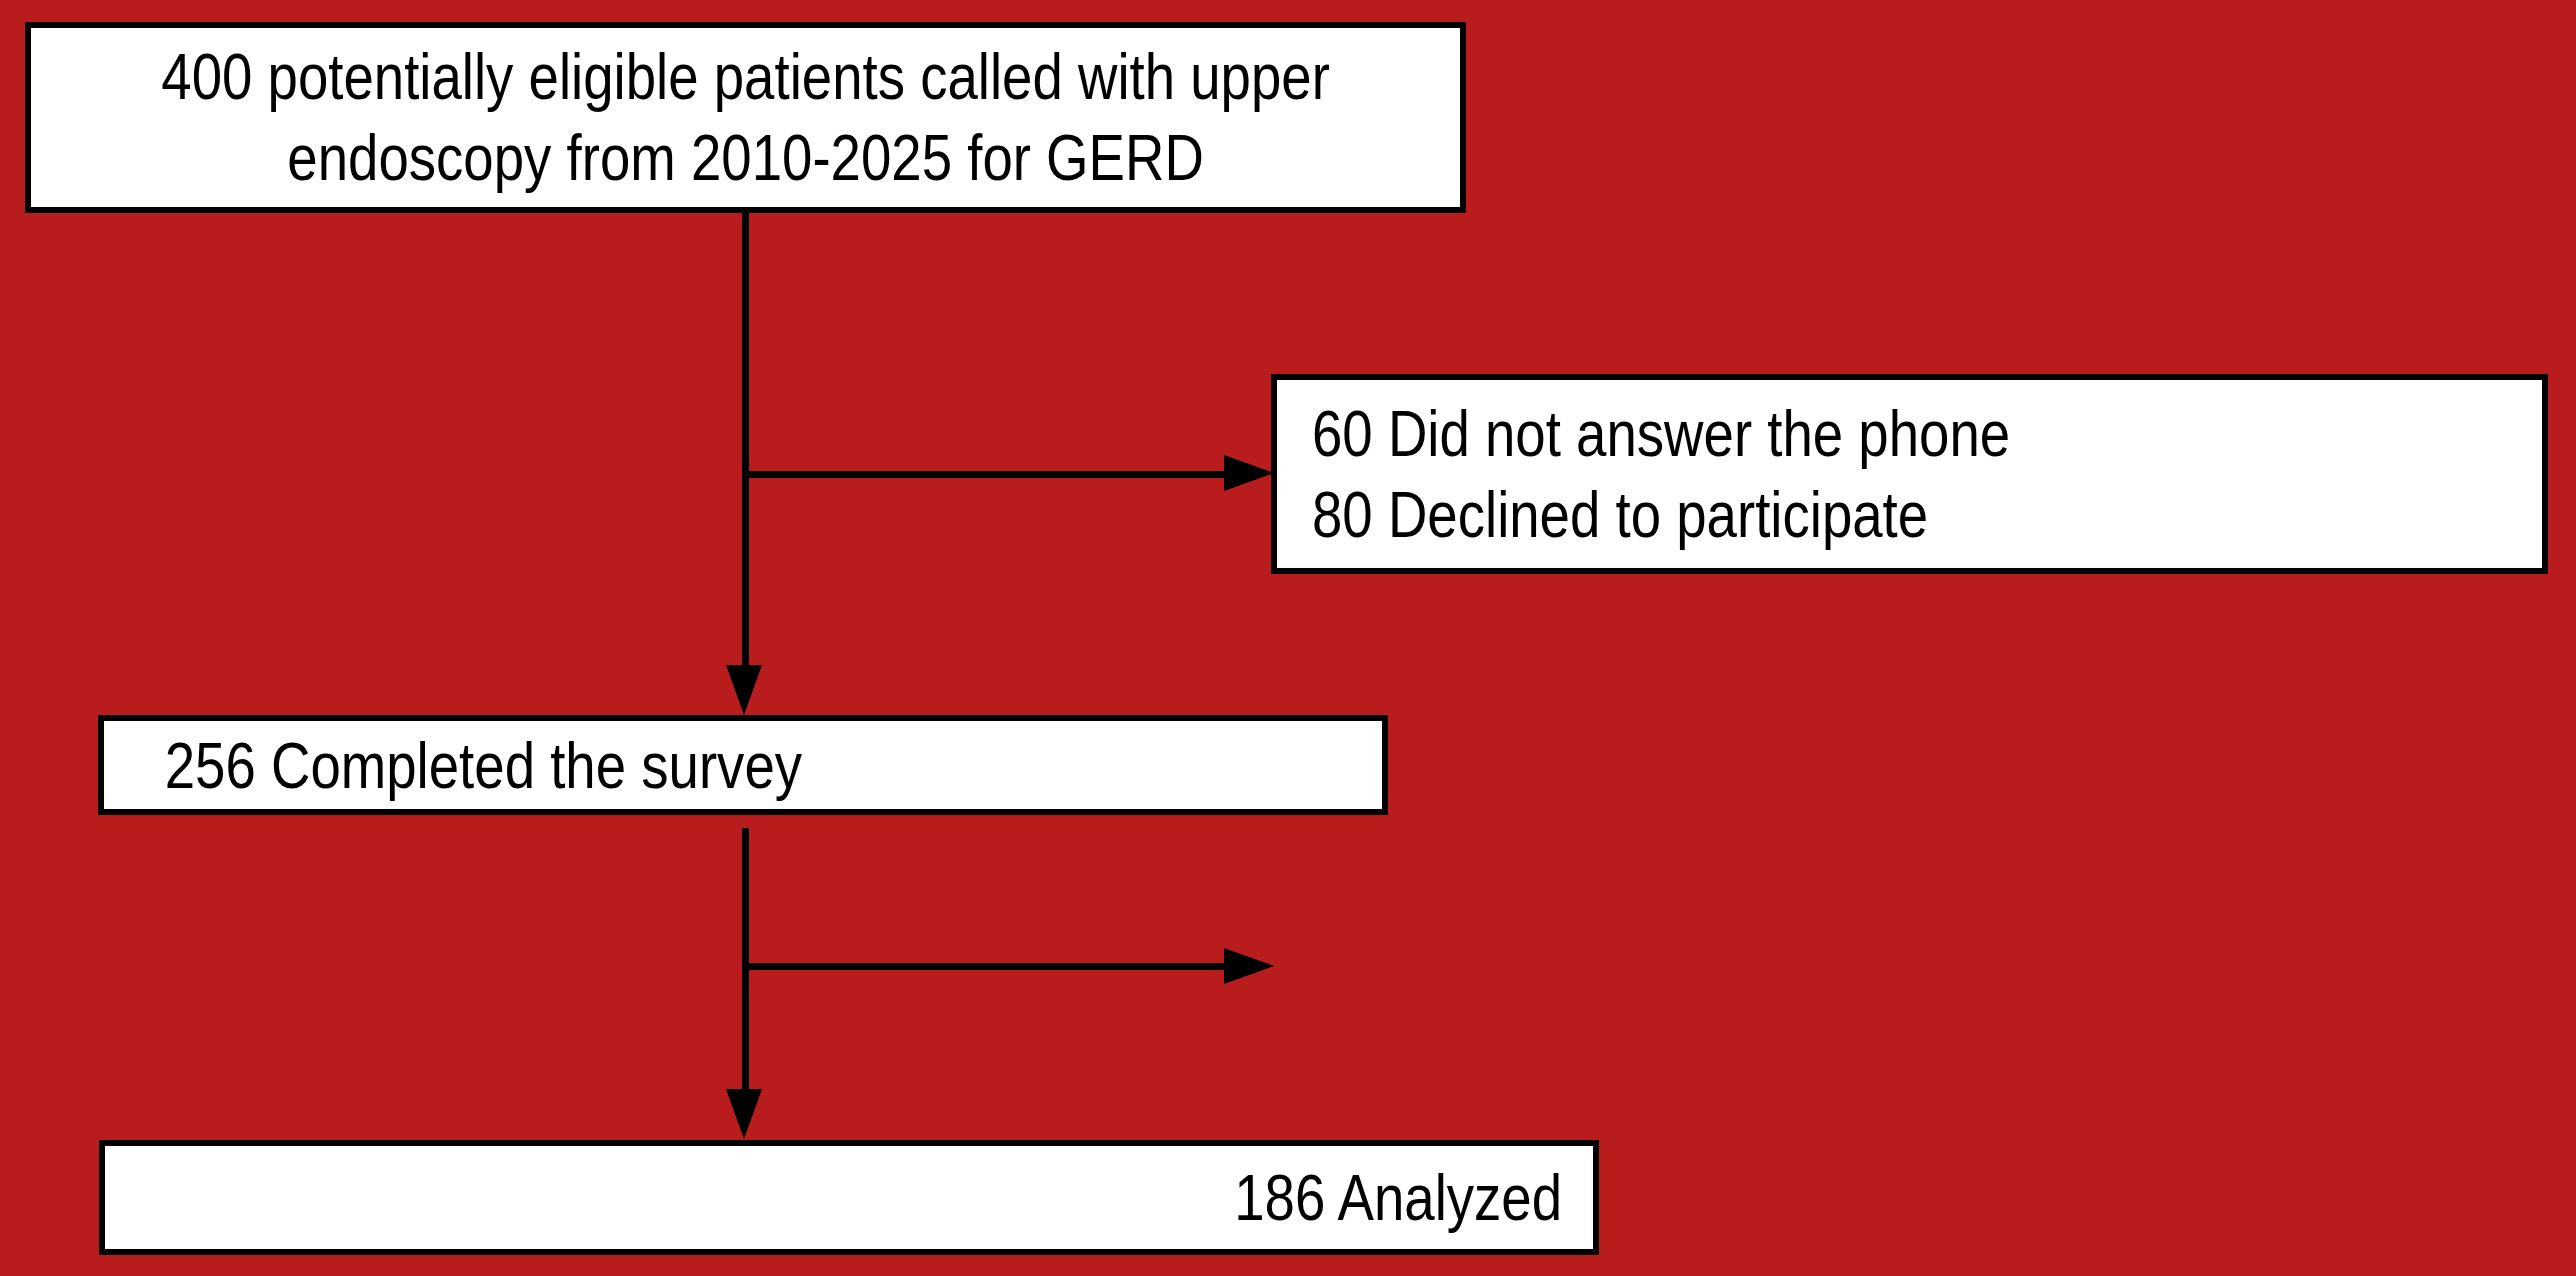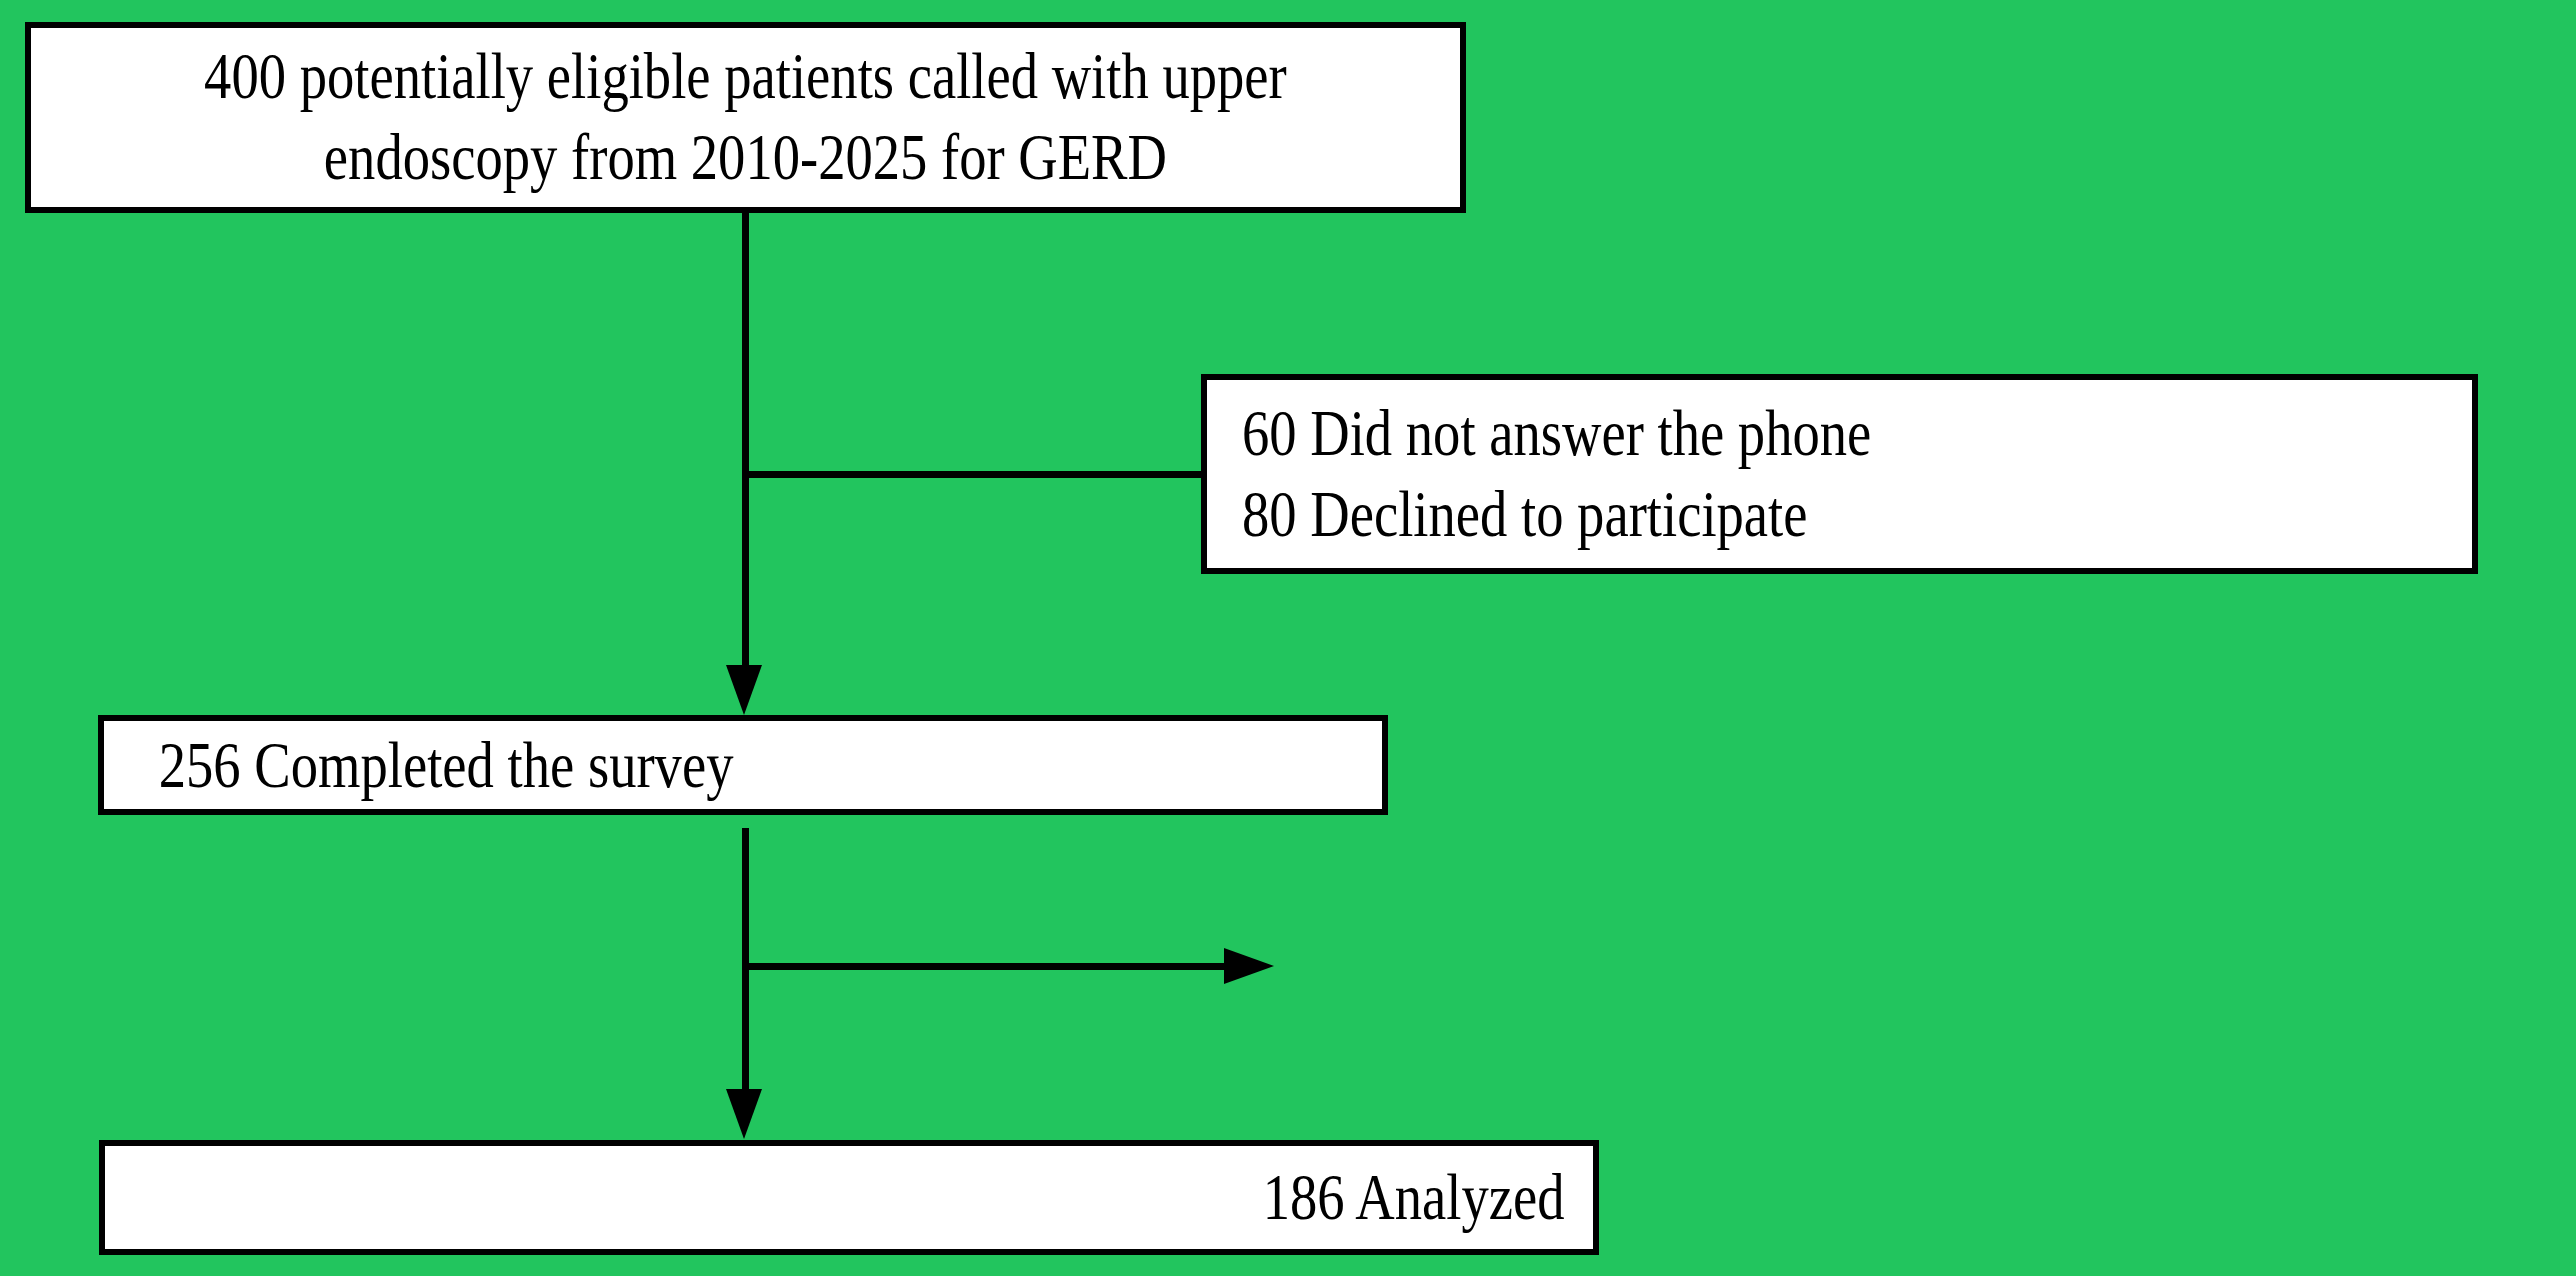--- a/index.html
+++ b/index.html
@@ -4,23 +4,23 @@
 <style>
   html, body {
     margin: 0;
     padding: 0;
     background: #ffffff;
   }
   .canvas {
     position: relative;
     width: 2576px;
     height: 1276px;
-    background: #22c55e;
+    background: #b91c1c;
     overflow: hidden;
-    font-family: Liberation Serif, serif;
+    font-family: Liberation Sans, sans-serif;
     color: #000000;
   }
   .box {
     position: absolute;
     box-sizing: border-box;
     border: 6.5px solid #000000;
     background: #ffffff;
     display: flex;
     flex-direction: column;
     justify-content: center;
@@ -33,21 +33,21 @@
   }
   .txt-center {
     text-align: center;
     transform-origin: center center;
   }
   .txt-left {
     text-align: left;
     transform-origin: left center;
   }
   .box-eligible   { left: 25px;   top: 21.6px;   width: 1441px; height: 191px; align-items: center; }
-  .box-excluded1  { left: 1201px; top: 374px;  width: 1277px; height: 200px; padding-left: 35px; }
+  .box-excluded1  { left: 1271px; top: 374px;  width: 1277px; height: 200px; padding-left: 35px; }
   .box-completed  { left: 98px;  top: 715px;  width: 1290px; height: 100px; align-items: flex-start; }
   .box-excluded2  { left: 1275px; top: 869px; width: 1276px; height: 194px; padding-left: 35px; }
   .box-analyzed   { left: 99px;  top: 1140px; width: 1500px; height: 115px; align-items: flex-end; }
   .indent2 { margin-left: 151px; }
 
   .vline, .hline {
     position: absolute;
     background: #000000;
   }
   .vline { width: 6.5px; }

